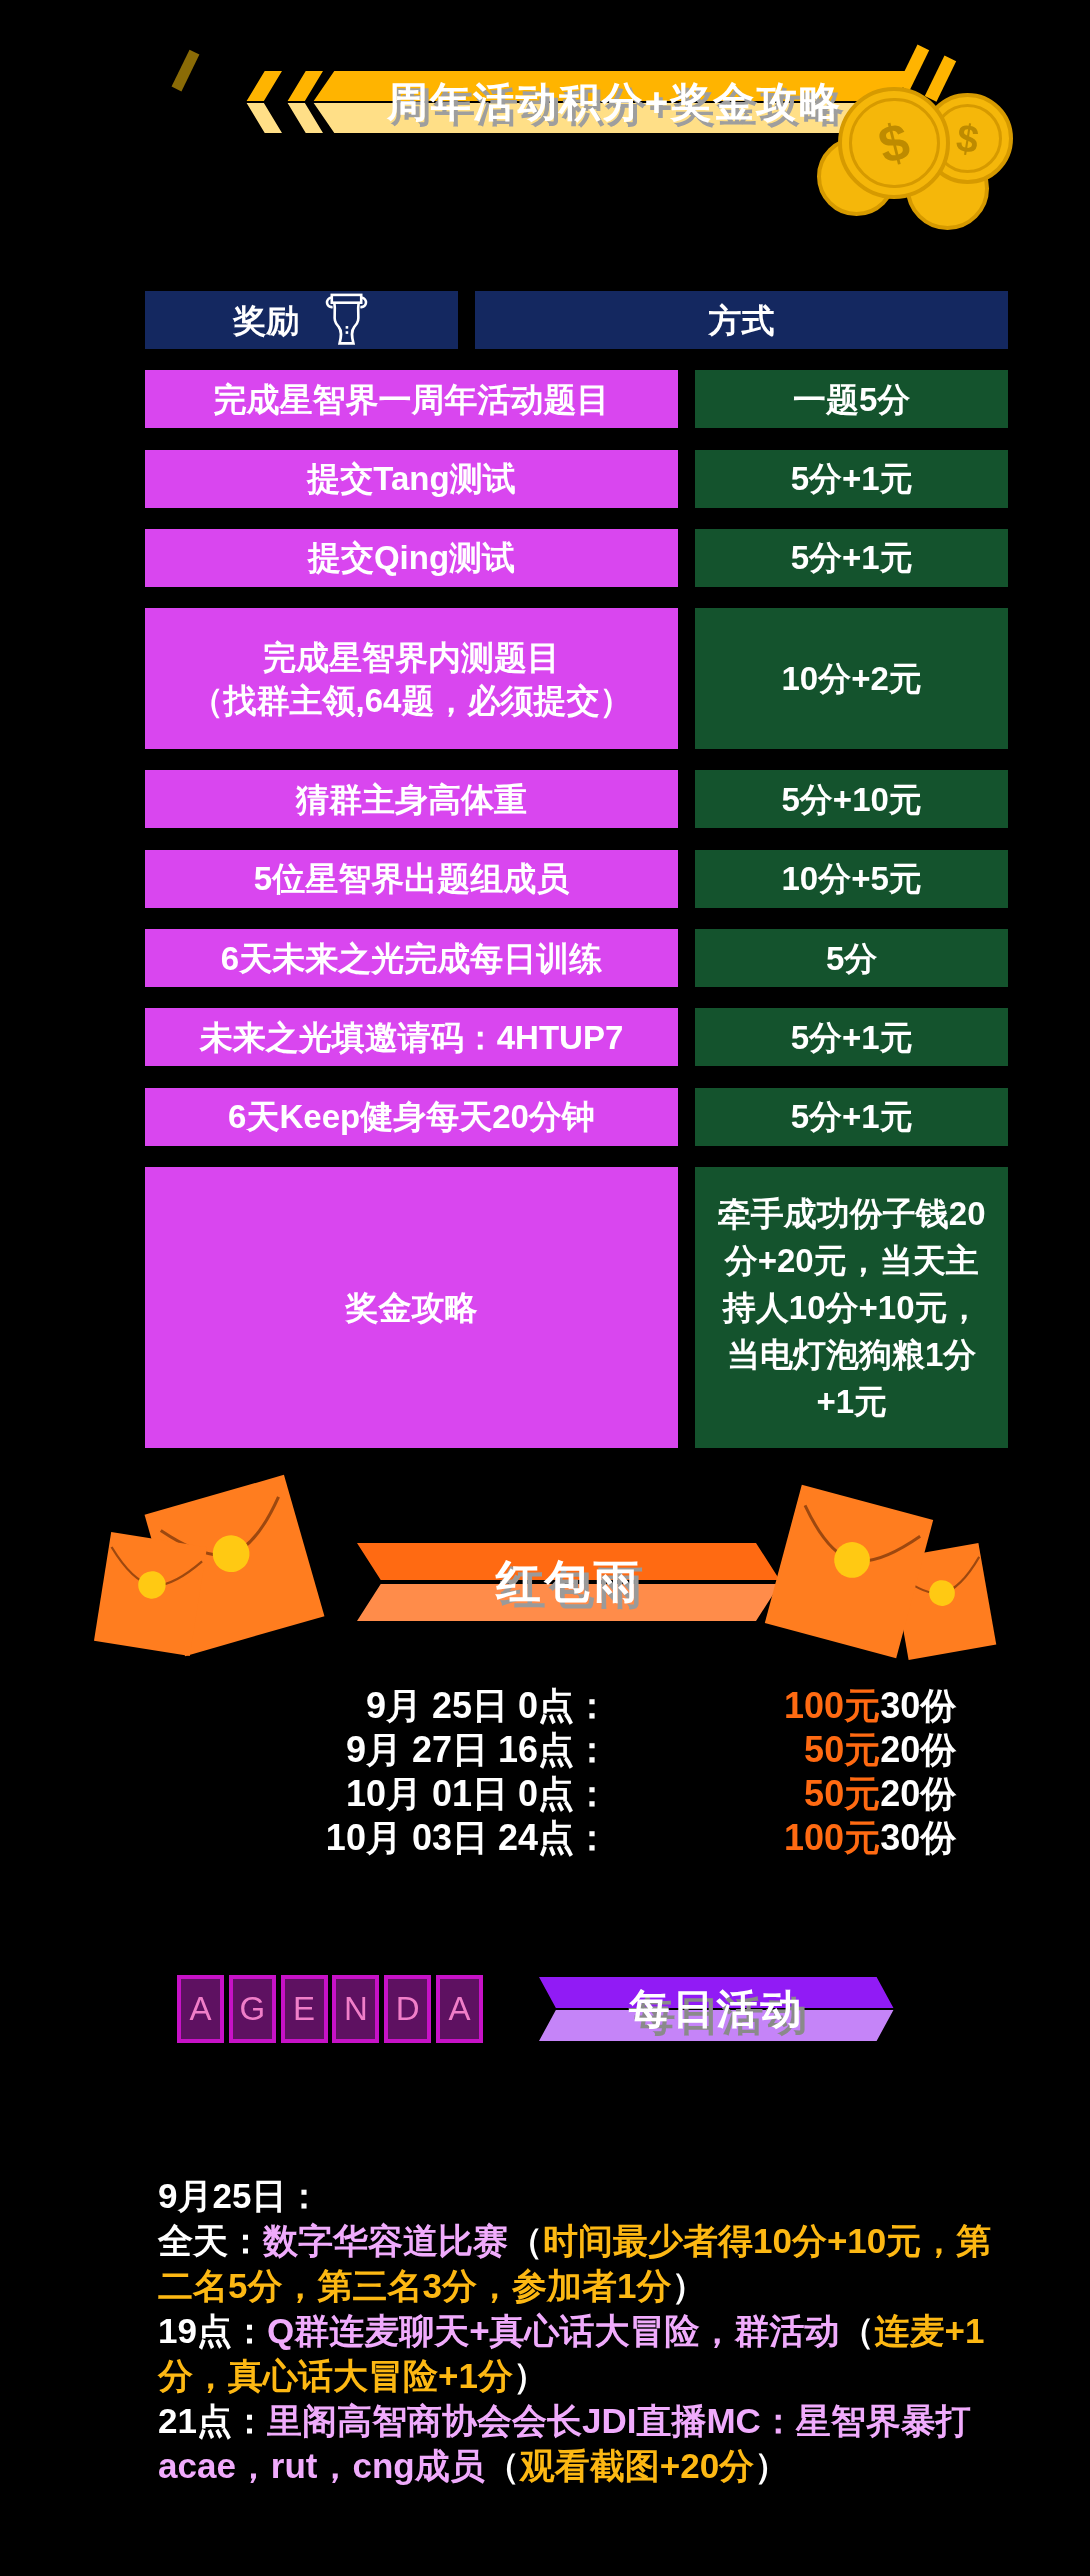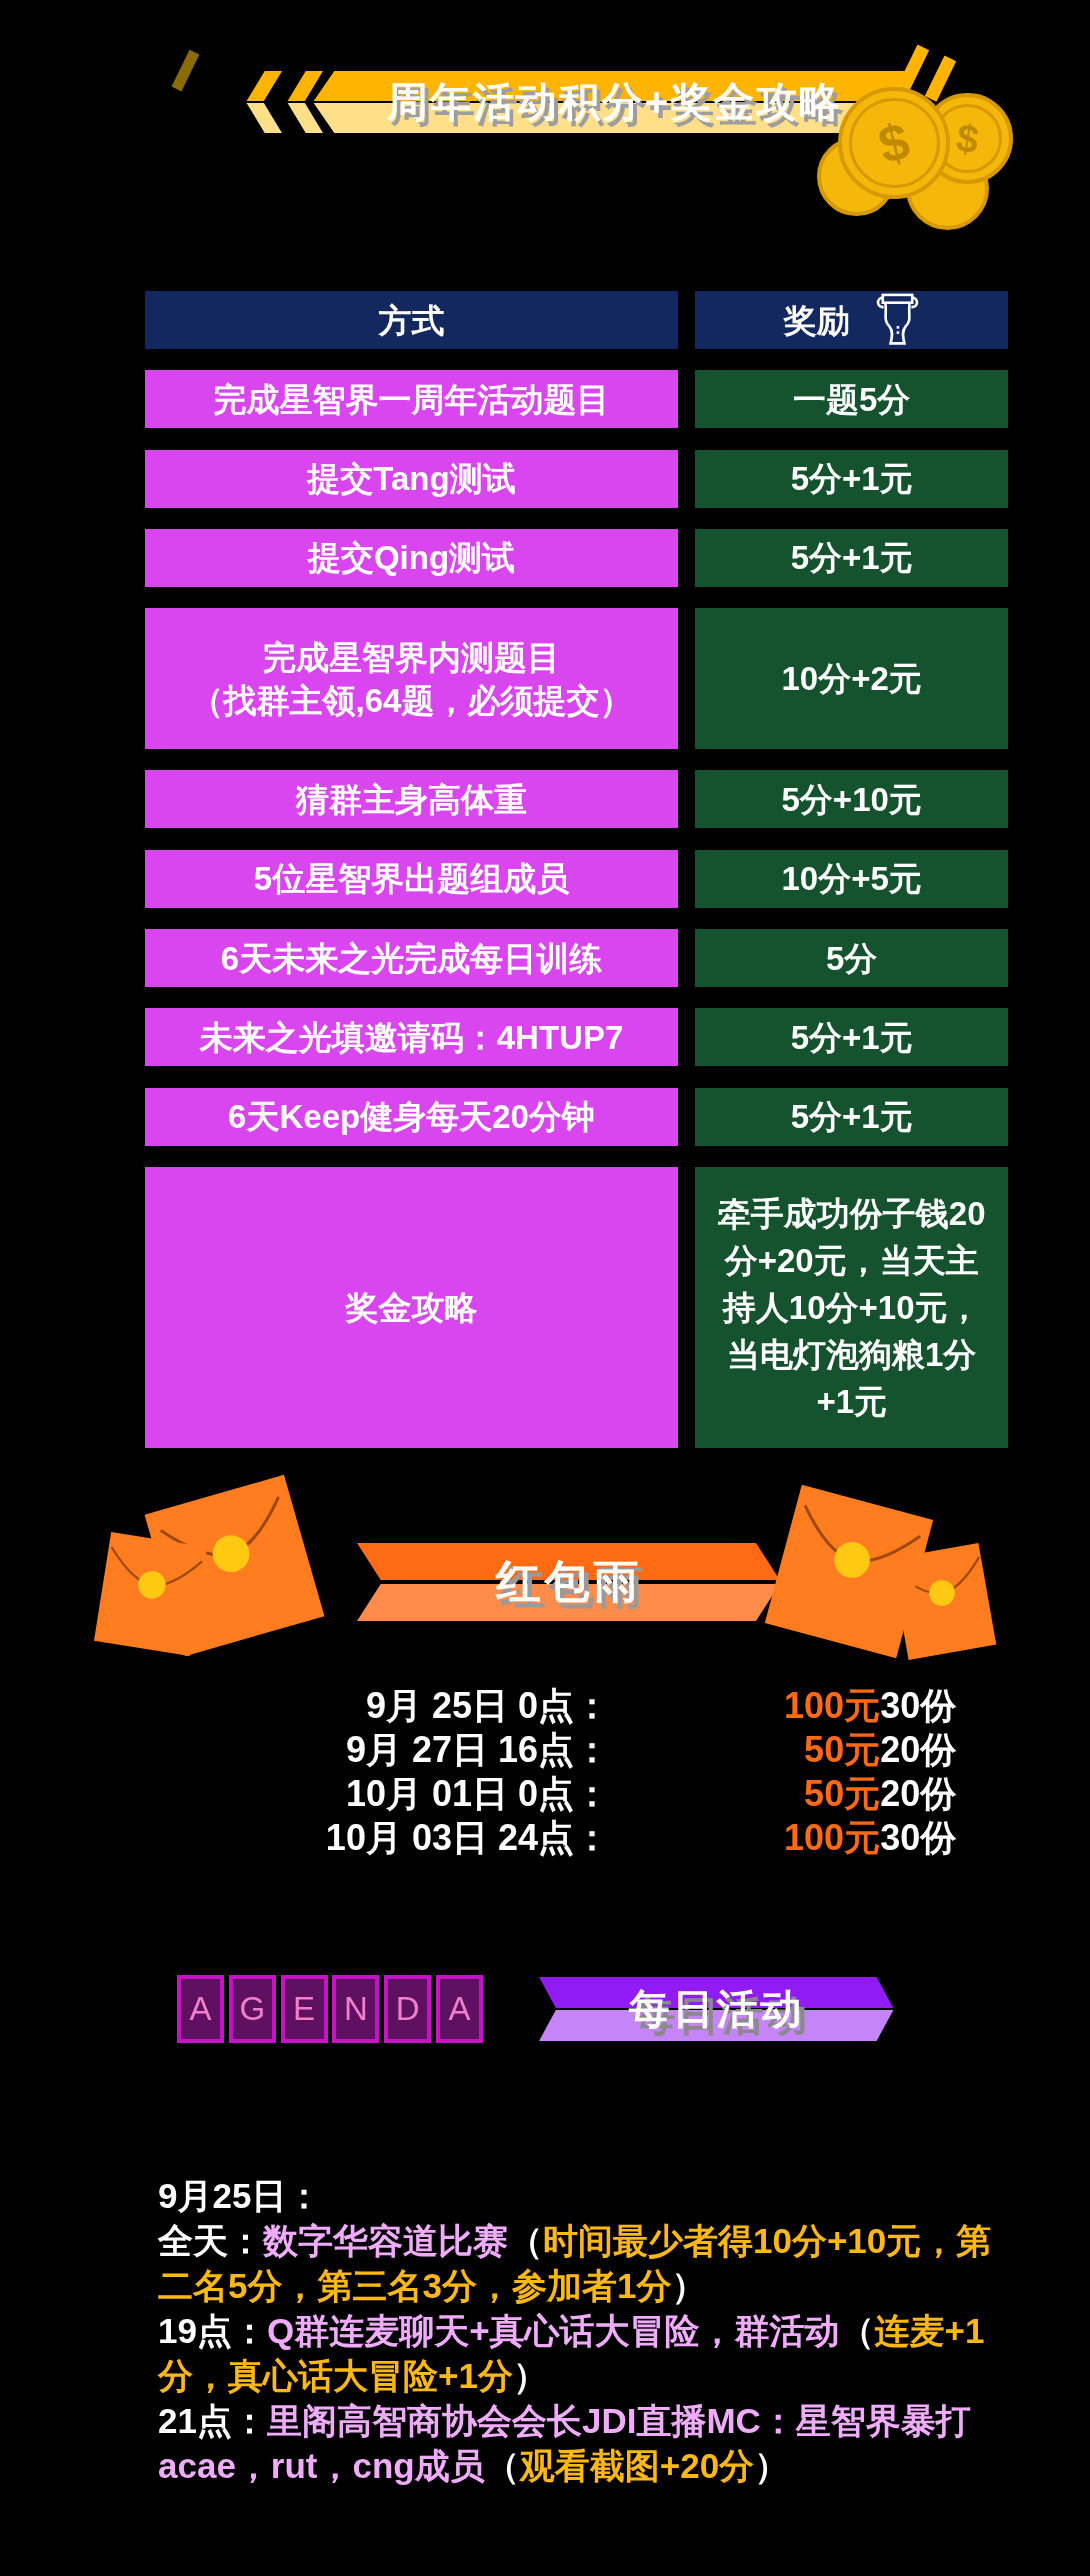--- a/index.html
+++ b/index.html
@@ -117,34 +117,34 @@
       <div class="dollar">$</div>
     </div>
     <div class="coin big">
       <div class="ring"></div>
       <div class="dollar">$</div>
     </div>
   </div>
 
   <div class="ptable">
     <div class="prow">
-      <div class="cell method head">方式</div>
       <div class="cell reward head rh">
         <span>奖励</span>
         <svg class="trophy" viewBox="0 0 52 64">
           <g fill="none" stroke="#ffffff" stroke-width="3">
             <rect x="9" y="3" width="34" height="9"></rect>
             <path d="M9 6 C1 7 2 18 10 17"></path>
             <path d="M43 6 C51 7 50 18 42 17"></path>
             <path d="M12 12 C14 26 9 32 17 40 C21 45 20 51 18 59 L34 59 C32 51 31 45 35 40 C43 32 38 26 40 12"></path>
           </g>
           <rect x="25" y="39" width="3" height="3" fill="#fff"></rect>
           <rect x="25" y="45" width="3" height="3" fill="#fff"></rect>
         </svg>
       </div>
+      <div class="cell method head">方式</div>
     </div>
     <div class="prow">
       <div class="cell method">完成星智界一周年活动题目</div>
       <div class="cell reward">一题5分</div>
     </div>
     <div class="prow">
       <div class="cell method">提交Tang测试</div>
       <div class="cell reward">5分+1元</div>
     </div>
     <div class="prow">

